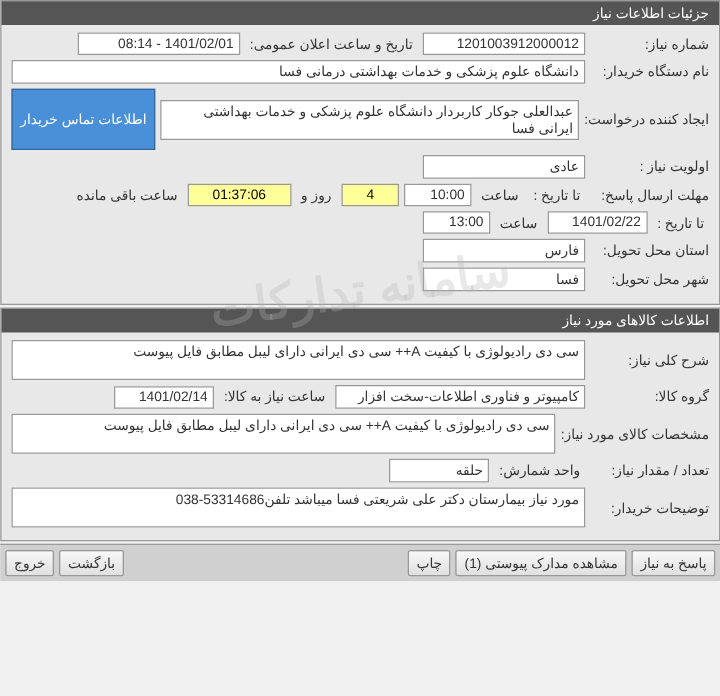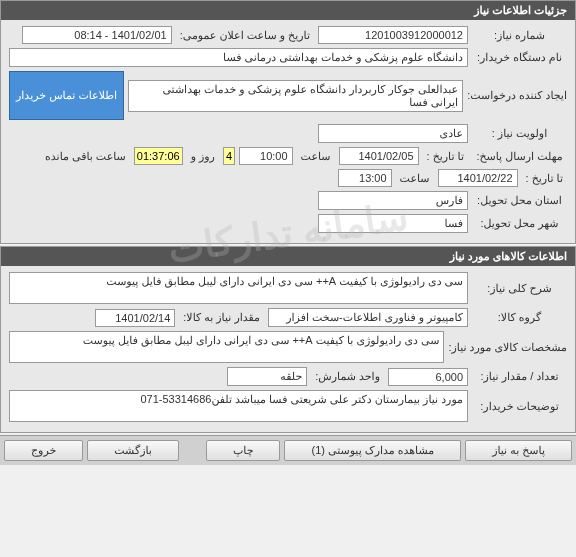--- a/index.html
+++ b/index.html
@@ -35,85 +35,85 @@
     .panel {
       background: #e8e8e8;
       border: 1px solid #999;
       margin-bottom: 2px;
     }
     .panel-header {
       background: #555;
       color: #fff;
       padding: 3px 8px;
       font-size: 11px;
-      font-weight: bold;
+      font-weight: normal;
     }
     .panel-body {
       padding: 6px 8px;
     }
     .row {
       display: flex;
       align-items: center;
       margin-bottom: 4px;
       gap: 4px;
     }
     .label {
       color: #333;
       white-space: nowrap;
       min-width: 95px;
-      text-align: center;
+      text-align: right;
     }
     .value-box {
       background: #fff;
       border: 1px solid #999;
       padding: 2px 4px;
       min-height: 18px;
       flex: 1;
       color: #333;
     }
     .value-box.small {
       flex: 0 0 auto;
       min-width: 80px;
     }
     .value-box.tiny {
       flex: 0 0 auto;
       min-width: 50px;
       padding-left: 20px;
     }
     .value-box.narrow {
       flex: 0 0 auto;
-      width: 150px;
+      width: 130px;
     }
     .value-box.multiline {
       min-height: 32px;
     }
     .highlight-yellow {
       background: #ffff99;
-      padding: 2px 2px;
+      padding: 2px 19px;
       border: 1px solid #999;
     }
     .highlight-blue {
       background: #4a90d9;
       color: #fff;
       padding: 17px 6px;
       border: 1px solid #336699;
       cursor: pointer;
     }
     .button-bar {
       background: #d0d0d0;
       padding: 4px;
       display: flex;
       gap: 4px;
       justify-content: flex-start;
       border-top: 1px solid #999;
     }
     .btn {
       background: linear-gradient(#f8f8f8, #e0e0e0);
       border: 1px solid #999;
-      padding: 3px 26px;
+      padding: 3px 6px;
       font-size: 11px;
       cursor: pointer;
       border-radius: 2px;
       color: #333;
       text-align: center;
     }
     .spacer {
       flex: 1;
     }
     .inline-label {
@@ -150,21 +150,20 @@
     </div>
 
     <div class="row">
       <span class="label">اولویت نیاز :</span>
       <span class="value-box narrow">عادی</span>
     </div>
 
     <div class="row">
       <span class="label">مهلت ارسال پاسخ:</span>
       <span class="inline-label">تا تاریخ :</span>
-      <span class="value-box small">1401/02/05</span>
       <span class="inline-label">ساعت</span>
       <span class="value-box tiny">10:00</span>
       <span class="highlight-yellow">4</span>
       <span class="inline-label">روز و</span>
       <span class="highlight-yellow">01:37:06</span>
       <span class="inline-label">ساعت باقی مانده</span>
     </div>
 
     <div class="row">
       <span class="inline-label">تا تاریخ :</span>
@@ -191,39 +190,38 @@
   <div class="panel-body">
 
     <div class="row">
       <span class="label">شرح کلی نیاز:</span>
       <span class="value-box multiline">سی دی رادیولوژی با کیفیت A++ سی دی ایرانی  دارای لیبل مطابق فایل پیوست</span>
     </div>
 
     <div class="row">
       <span class="label">گروه کالا:</span>
       <span class="value-box" style="flex:0 0 200px">کامپیوتر و فناوری اطلاعات-سخت افزار</span>
-      <span class="inline-label">مقدار نیاز به کالا:</span>
+      <span class="inline-label">ساعت نیاز به کالا:</span>
       <span class="value-box small">1401/02/14</span>
     </div>
 
     <div class="row">
       <span class="label">مشخصات کالای مورد نیاز:</span>
       <span class="value-box multiline">سی دی رادیولوژی با کیفیت A++ سی دی ایرانی  دارای لیبل مطابق فایل پیوست</span>
     </div>
 
     <div class="row">
       <span class="label">تعداد / مقدار نیاز:</span>
-      <span class="value-box small">6,000</span>
       <span class="inline-label">واحد شمارش:</span>
       <span class="value-box small">حلقه</span>
     </div>
 
     <div class="row">
       <span class="label">توضیحات خریدار:</span>
-      <span class="value-box multiline">مورد نیاز بیمارستان دکتر علی شریعتی فسا میباشد تلفن53314686-071</span>
+      <span class="value-box multiline">مورد نیاز بیمارستان دکتر علی شریعتی فسا میباشد تلفن53314686-038</span>
     </div>
 
   </div>
 </div>
 
 <div class="button-bar">
   <button class="btn">پاسخ به نیاز</button>
   <button class="btn">مشاهده مدارک پیوستی (1)</button>
   <button class="btn">چاپ</button>
   <span class="spacer"></span>

